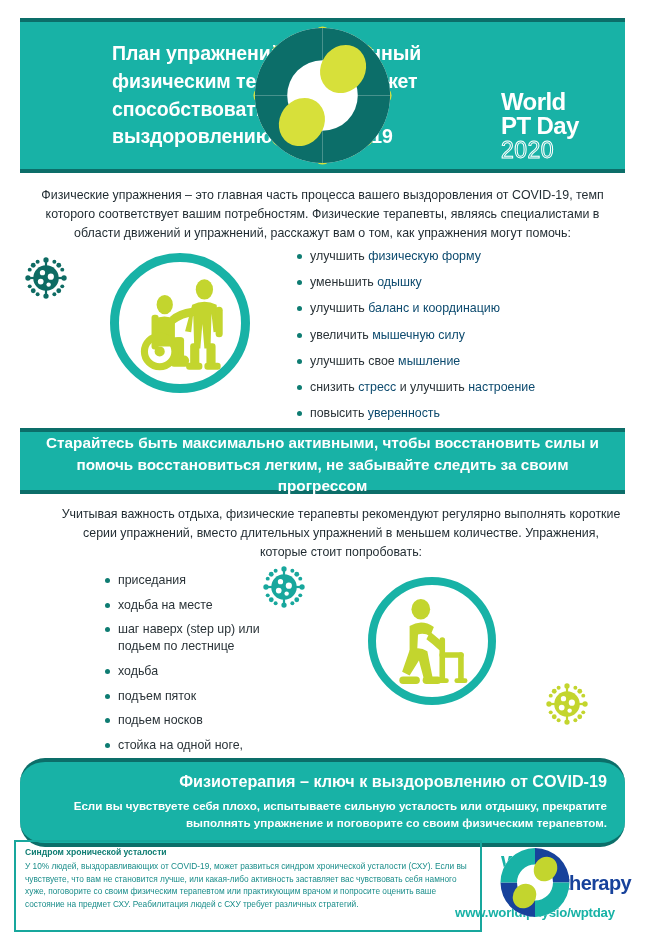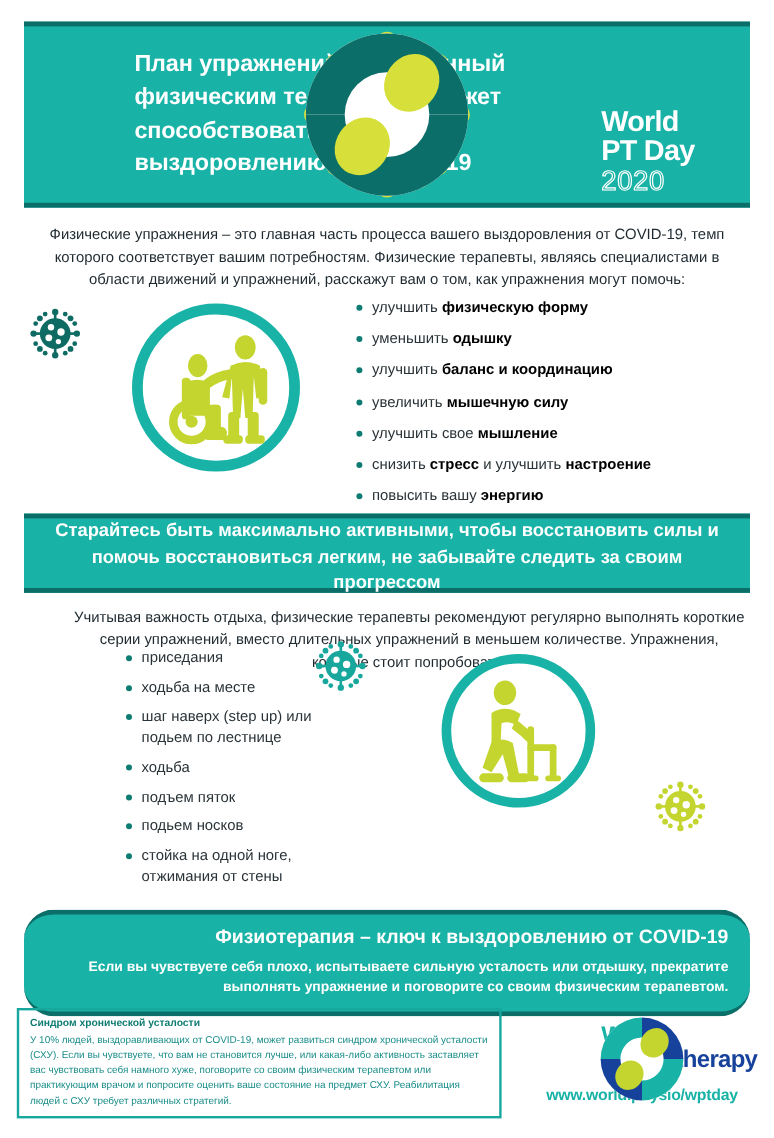--- a/index.html
+++ b/index.html
@@ -135,21 +135,21 @@
   ul.bullets li::before {
     content: "";
     position: absolute;
     left: 1px;
     top: 6px;
     width: 5px;
     height: 5px;
     border-radius: 50%;
     background: #0e7c72;
   }
-  ul.bullets li b { color: #000000; font-weight: bold; }
+  ul.bullets li b { color: #0c4a6e; font-weight: normal; }
   .bullets-benefits { top: 0px; left: 296px; }
   .bullets-benefits li { margin-bottom: 9.5px; }
 
   
   .banner-1 {
     top: 428px;
     height: 66px;
     display: flex;
     align-items: flex-start;
     justify-content: center;
@@ -159,21 +159,21 @@
     font-size: 15.3px;
     font-weight: bold;
     line-height: 1.42;
     text-align: center;
     padding: 0 16px;
   }
 
   
   .sec-exercises {
     position: absolute;
-    top: 540px;
+    top: 572px;
     left: 0;
     width: 645px;
     height: 180px;
   }
   .bullets-exercises { top: 0px; left: 104px; width: 190px; }
   .bullets-exercises li { margin-bottom: 8px; }
   .virus-exercises { top: -7px; left: 262px; }
   .circle-exercises { top: 5px; left: 368px; width: 128px; height: 128px; border-width: 8px; }
   .virus-exercises-2 { top: 110px; left: 545px; }
 
@@ -197,21 +197,21 @@
     font-size: 11.6px;
     line-height: 1.45;
     font-weight: bold;
   }
 
   
   .cfs-box {
     position: absolute;
     left: 14px;
     top: 840px;
-    width: 404px;
+    width: 468px;
     height: 92px;
     border: 2px solid #18a79d;
     box-sizing: border-box;
     padding: 5px 8px 4px 9px;
   }
   .cfs-title {
     color: #0e7c72;
     font-weight: bold;
     font-size: 8.6px;
     line-height: 1.3;
@@ -372,20 +372,21 @@
       </svg>
     </div>
 
     <ul class="bullets bullets-benefits">
       <li><span>улучшить </span><b>физическую форму</b></li>
       <li><span>уменьшить </span><b>одышку</b></li>
       <li><span>улучшить </span><b>баланс и координацию</b></li>
       <li><span>увеличить </span><b>мышечную силу</b></li>
       <li><span>улучшить свое </span><b>мышление</b></li>
       <li><span>снизить </span><b>стресс</b><span> и улучшить </span><b>настроение</b></li>
+      <li><span>повысить </span><b>уверенность</b></li>
       <li><span>повысить вашу </span><b>энергию</b></li>
     </ul>
   </div>
 
   <div class="band banner-1">
     <div class="banner-text">Старайтесь быть максимально активными, чтобы восстановить силы и помочь восстановиться легким, не забывайте следить за своим прогрессом</div>
   </div>
 
   <div class="intro intro-2">Учитывая важность отдыха, физические терапевты рекомендуют регулярно выполнять короткие серии упражнений, вместо длительных упражнений в меньшем количестве. Упражнения, которые стоит попробовать:</div>
 

